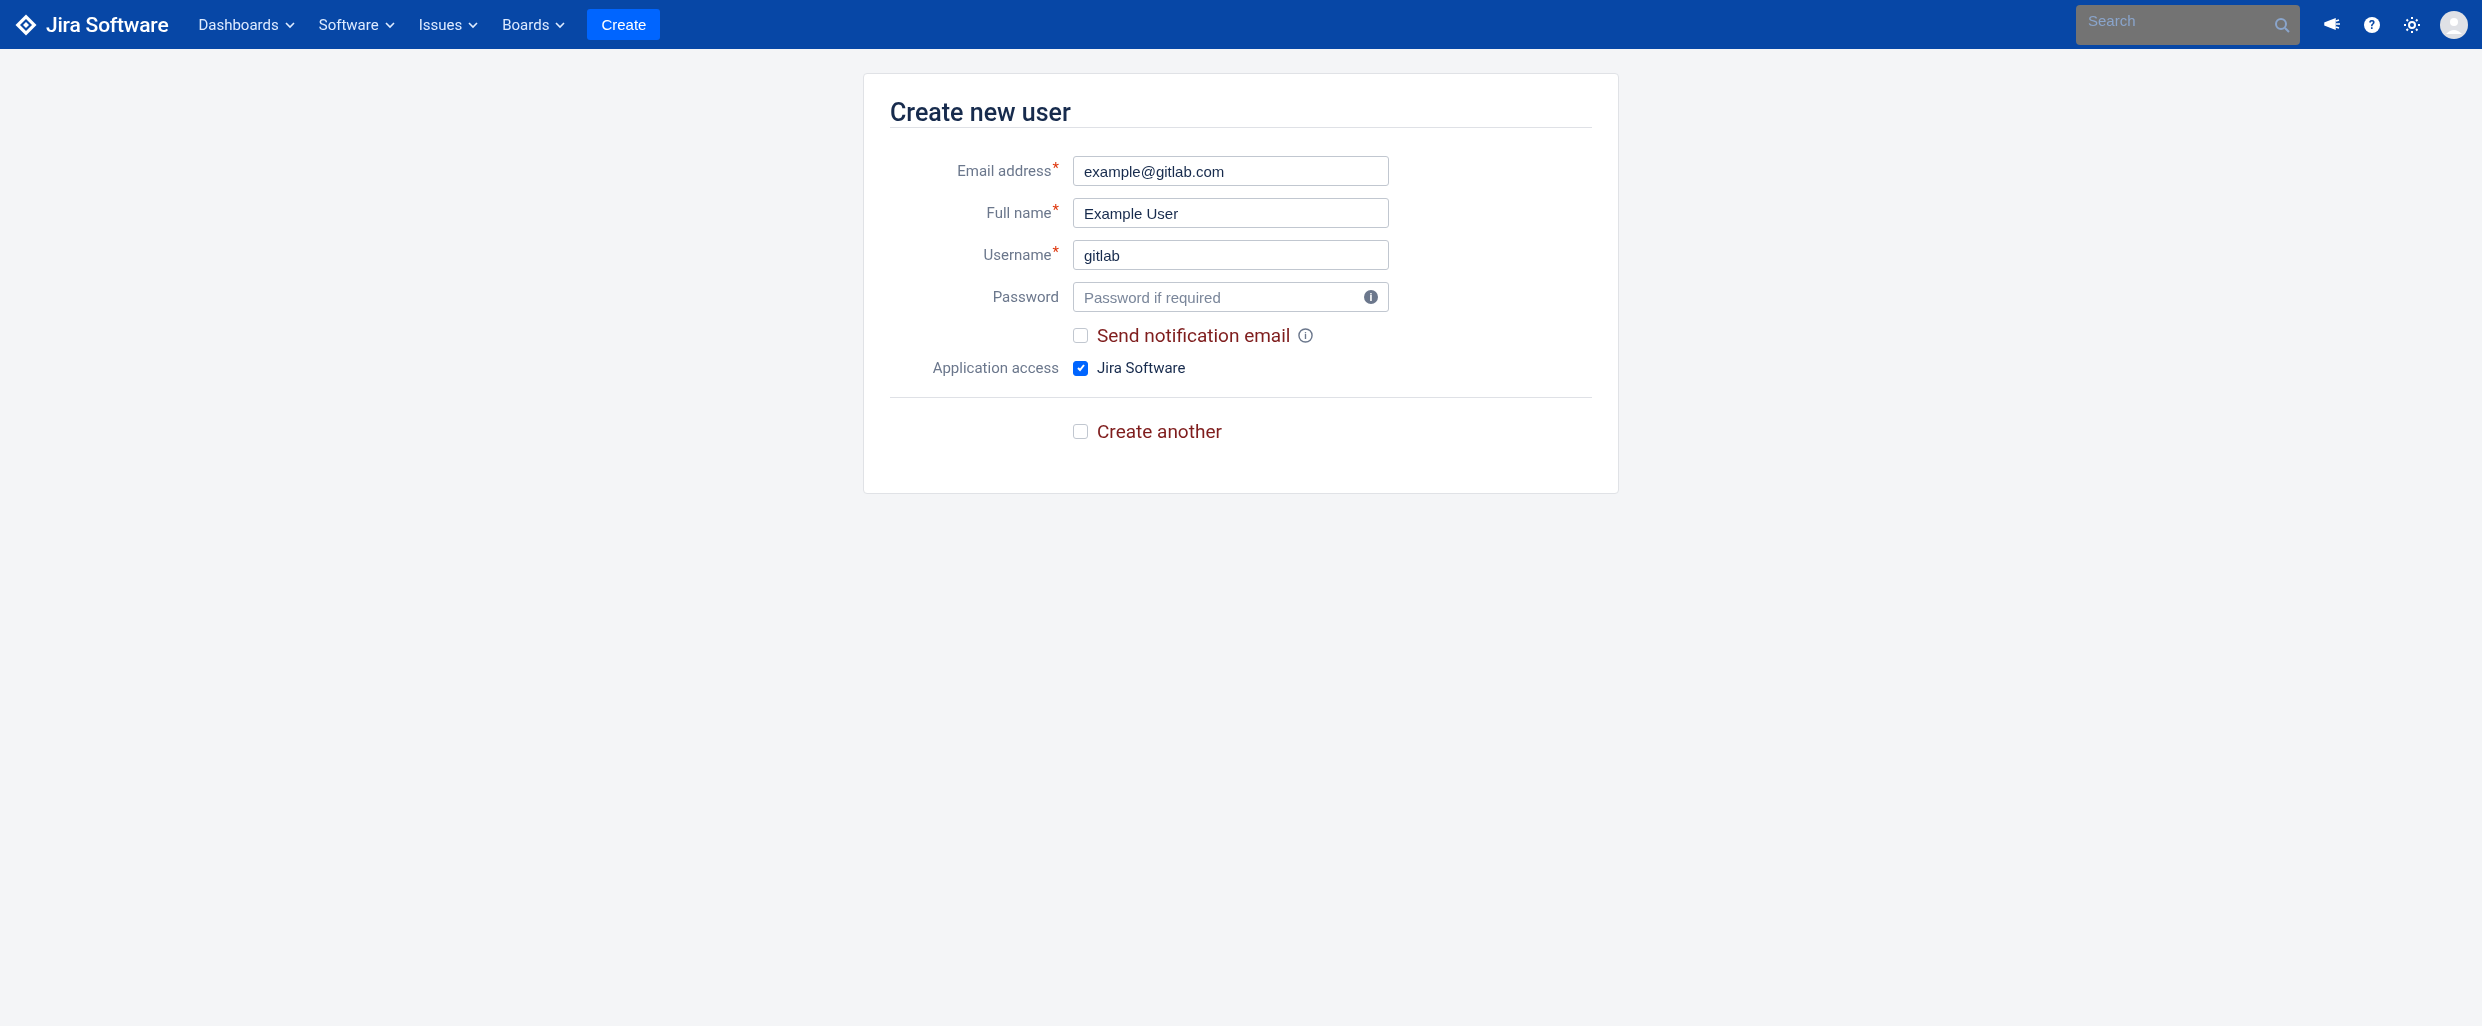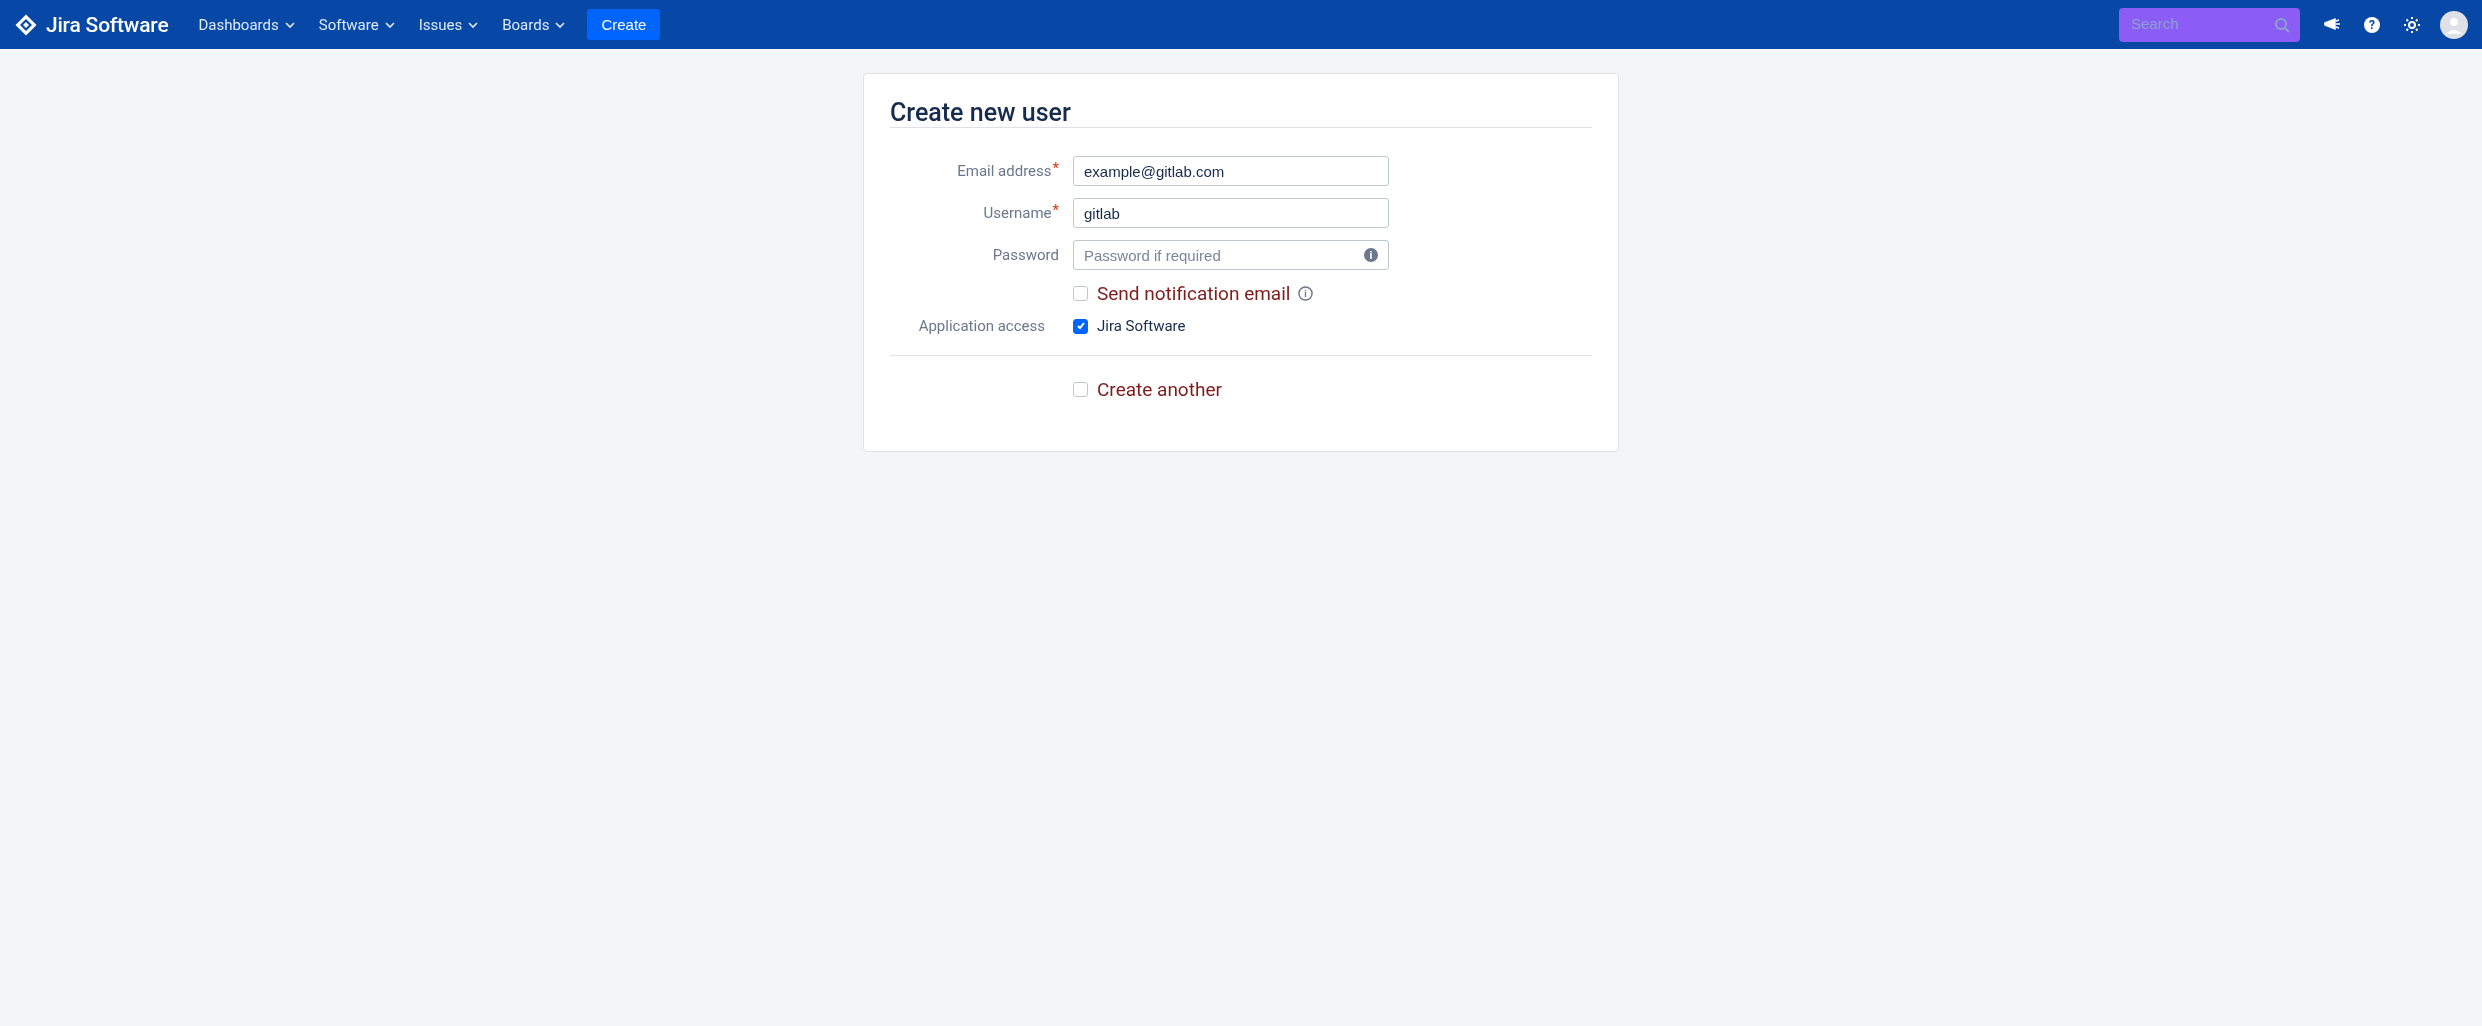--- a/index.html
+++ b/index.html
@@ -53,27 +53,27 @@
   font-size: 15px;
   font-weight: 400;
   padding: 7px 14px;
   border: none;
   border-radius: 3px;
   cursor: pointer;
   margin-left: 8px;
 }
 .spacer { flex: 1; }
 .search-box {
-  background: #8b5cf6;
+  background: #737373;
   border: none;
   border-radius: 4px;
   color: #deebff;
-  padding: 7px 36px 10px 12px;
-  font-size: 15px;
-  width: 181px;
+  padding: 7px 36px 16px 12px;
+  font-size: 15px;
+  width: 224px;
   position: relative;
 }
 .search-wrap { position: relative; margin-right: 10px;}
 .search-icon {
   position: absolute;
   right: 10px;
   top: 50%;
   transform: translateY(-50%);
   color: #8ba6cd;
 }
@@ -188,21 +188,21 @@
 .app-row {
   display: flex;
   align-items: center;
   margin-bottom: 20px;
 }
 .app-row .label {
   width: 183px;
   text-align: right;
   color: #6b778c;
   font-size: 15px;
-  padding-right: 28px;
+  padding-right: 14px;
 }
 .app-label {
   color: #172b4d;
   font-size: 15px;
   margin-left: 9px;
 }
 .hr2 {
   border: none;
   border-top: 1px solid #dfe1e6;
   margin: 10px 0 22px 0;
@@ -303,20 +303,24 @@
 
 <div class="panel">
   <h1>Create new user</h1>
   <hr class="hr">
 
   <div class="form-row">
     <div class="label"><span>Email address</span><span class="req">*</span></div>
     <input class="text-input" value="example@gitlab.com" style="">
   </div>
 
+  <div class="form-row">
+    <div class="label"><span>Full name</span><span class="req">*</span></div>
+    <input class="text-input" value="Example User" style="">
+  </div>
 
   <div class="form-row">
     <div class="label"><span>Username</span><span class="req">*</span></div>
     <input class="text-input" value="gitlab" style="">
   </div>
 
   <div class="form-row">
     <div class="label"><span>Password</span></div>
     <div class="input-wrap">
       <input class="text-input" type="password" placeholder="Password if required" style="">

